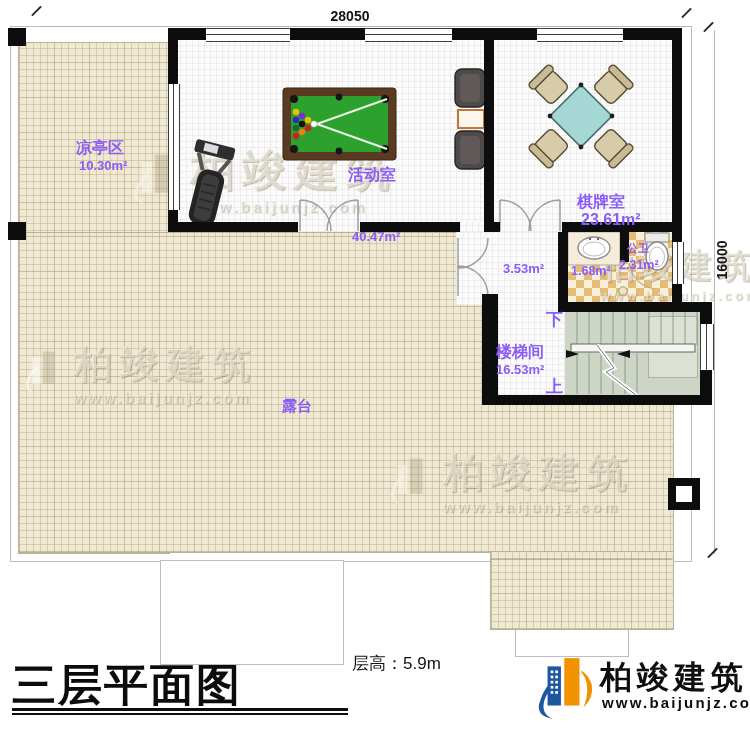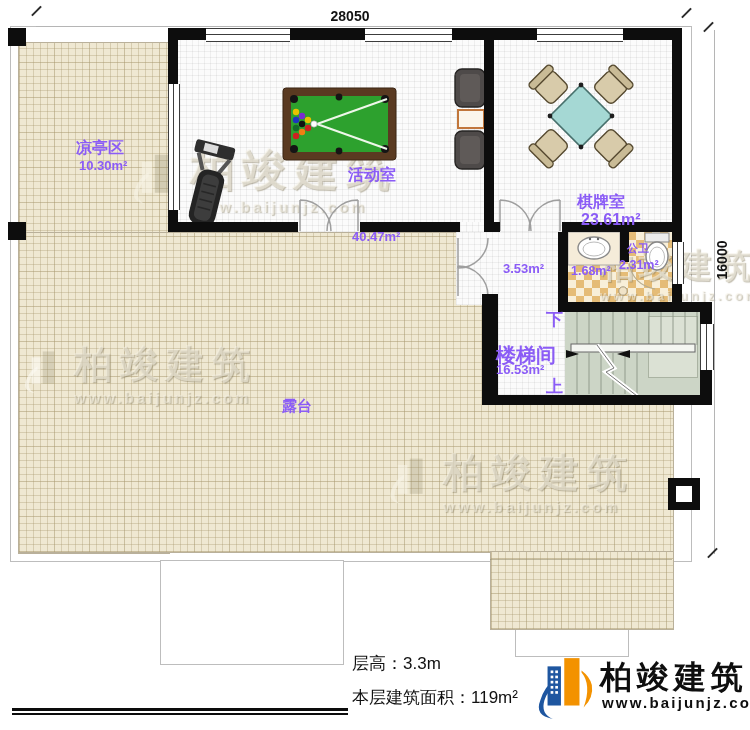--- a/index.html
+++ b/index.html
@@ -284,30 +284,30 @@
   <div class="lbl" style="left:76px;top:138px;font-size:16px;">凉亭区</div>
   <div class="lbl" style="left:79px;top:158px;font-size:13px;">10.30m²</div>
   <div class="lbl" style="left:348px;top:165px;font-size:16px;">活动室</div>
   <div class="lbl" style="left:352px;top:185px;font-size:13px;margin-top:44px;">40.47m²</div>
   <div class="lbl" style="left:577px;top:192px;font-size:16px;text-align:center;">棋牌室</div>
   <div class="lbl" style="left:581px;top:211px;font-size:16px;">23.61m²</div>
   <div class="lbl" style="left:503px;top:261px;font-size:13px;">3.53m²</div>
   <div class="lbl" style="left:571px;top:264px;font-size:12.5px;">1.68m²</div>
   <div class="lbl" style="left:627px;top:241px;font-size:11px;">公卫</div>
   <div class="lbl" style="left:619px;top:258px;font-size:12.5px;">2.31m²</div>
-  <div class="lbl" style="left:496px;top:342px;font-size:20px;">楼梯间</div>
+  <div class="lbl" style="left:496px;top:342px;font-size:16px;">楼梯间</div>
   <div class="lbl" style="left:496px;top:362px;font-size:13px;">16.53m²</div>
   <div class="lbl" style="left:546px;top:308px;font-size:17px;">下</div>
   <div class="lbl" style="left:546px;top:375px;font-size:17px;">上</div>
   <div class="lbl" style="left:282px;top:397px;font-size:15px;">露台</div>
 
+  <div class="ttl" style="left:12px;top:656px;">三层平面图</div>
   <div class="rule" style="left:12px;top:708px;width:336px;height:2.5px;"></div>
   <div class="rule" style="left:12px;top:713px;width:336px;height:1.5px;"></div>
-  <div class="note" style="left:352px;top:652px;">层高：3.3m</div>
-  <div class="note" style="left:352px;top:686px;">本层建筑面积：119m²</div>
+  <div class="note" style="left:352px;top:652px;">层高：5.9m</div>
 
   <svg class="abs" style="left:532px;top:654px;" width="62" height="68" viewBox="0 0 60 66">
     <path d="M8,45 Q2,60 20,63 Q8,58 12,45 Q15,35 24,29 L24,23 Q12,31 8,45 Z" fill="#1e56a0"></path>
     <rect x="15" y="12" width="13" height="38" fill="#1e56a0"></rect>
     <g fill="#ffffff">
       <rect x="18" y="16" width="2.6" height="2.6"></rect>
         <rect x="22.5" y="16" width="2.6" height="2.6"></rect>
       <rect x="18" y="21" width="2.6" height="2.6"></rect>
         <rect x="22.5" y="21" width="2.6" height="2.6"></rect>
       <rect x="18" y="26" width="2.6" height="2.6"></rect>

